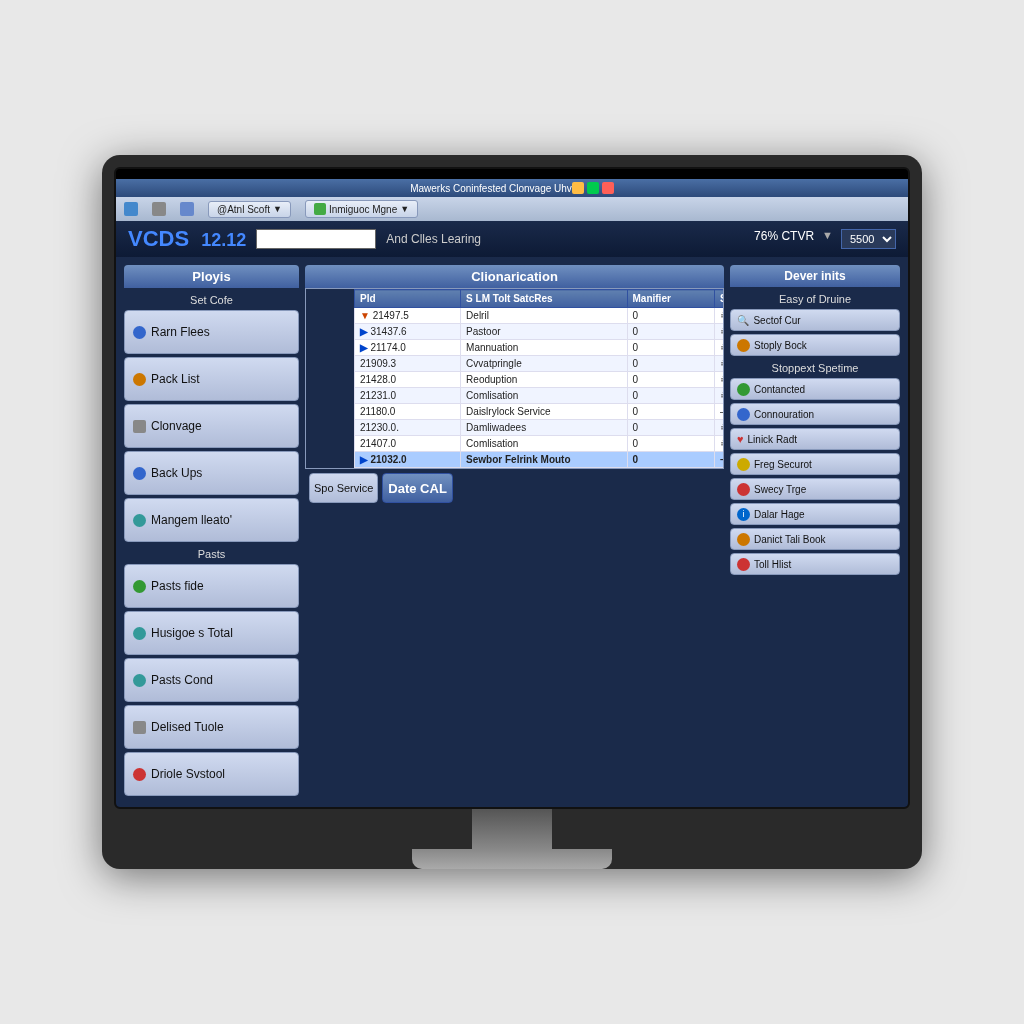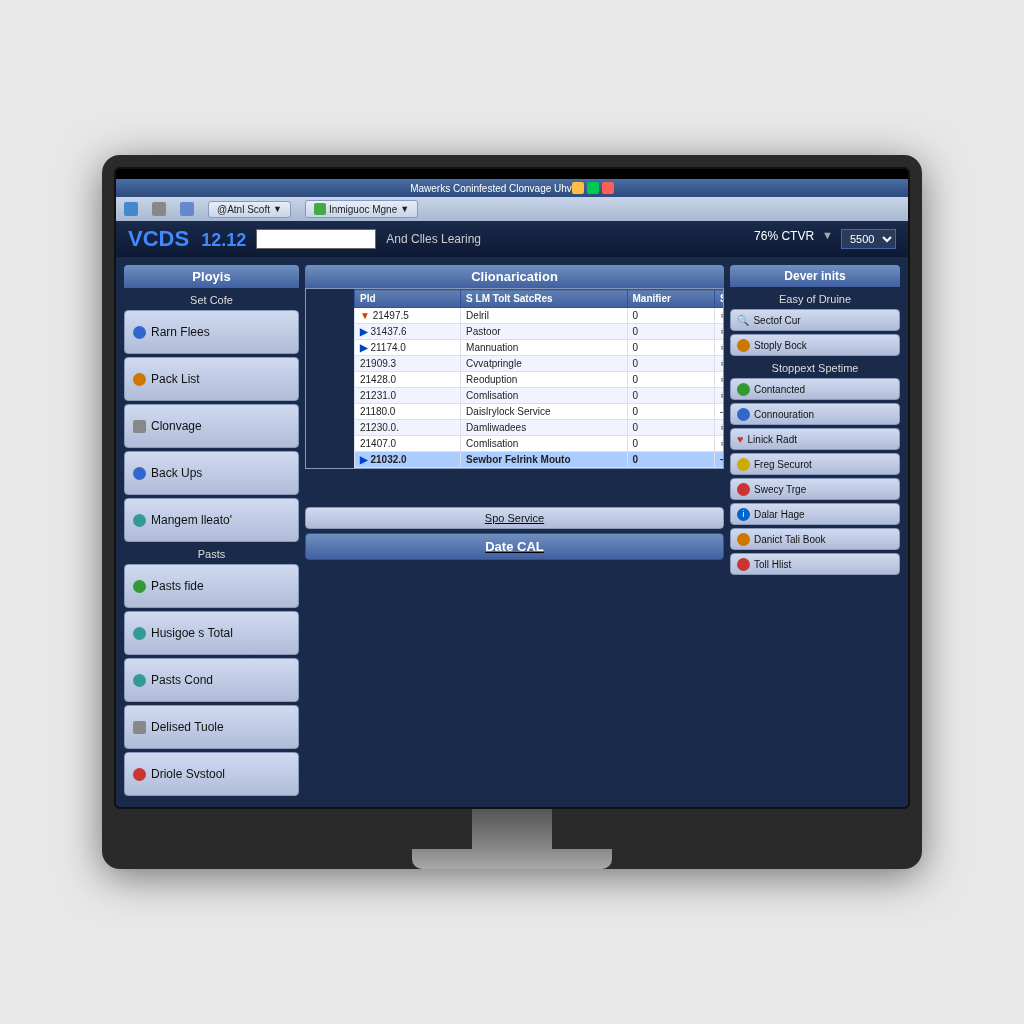--- a/index.html
+++ b/index.html
@@ -261,23 +261,22 @@
       font-weight: bold;
     }
     .row-arrow-blue {
       color: #0044cc;
       font-weight: bold;
     }
 
     .center-bottom {
       margin-top: 4px;
       display: flex;
-      flex-direction: column;
+      flex-direction: row;
       gap: 4px;
-      text-decoration: underline;
     }
 
     .spo-btn {
       background: linear-gradient(to bottom, #d0daf0, #b0bcd8);
       border: 1px solid #8899bb;
       border-radius: 4px;
       padding: 4px;
       font-size: 11px;
       color: #111;
       cursor: pointer;

